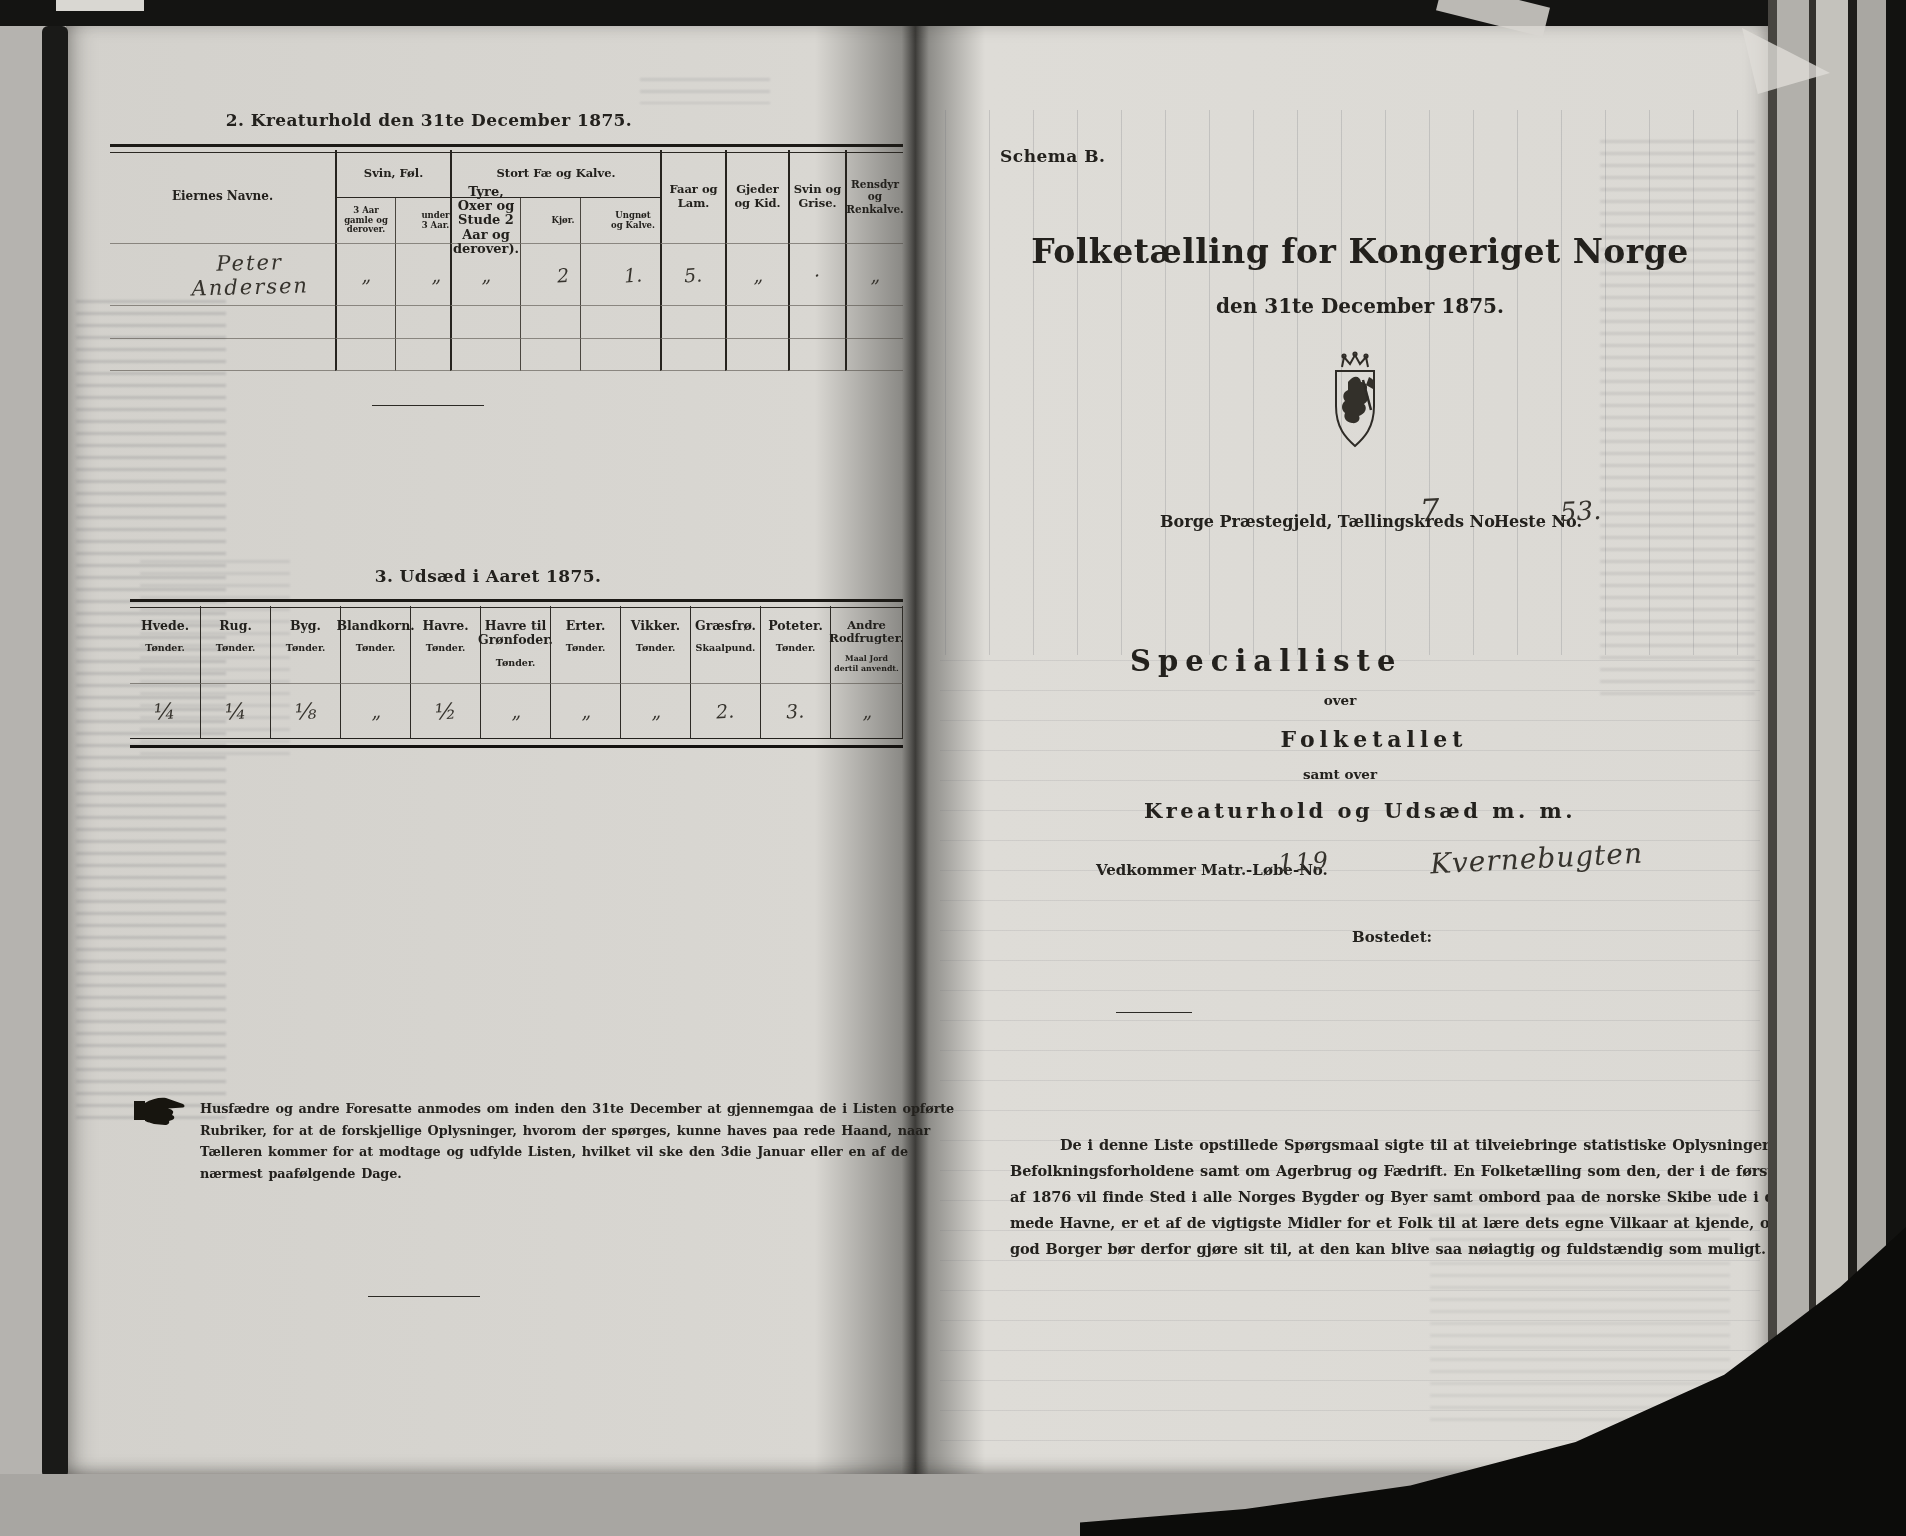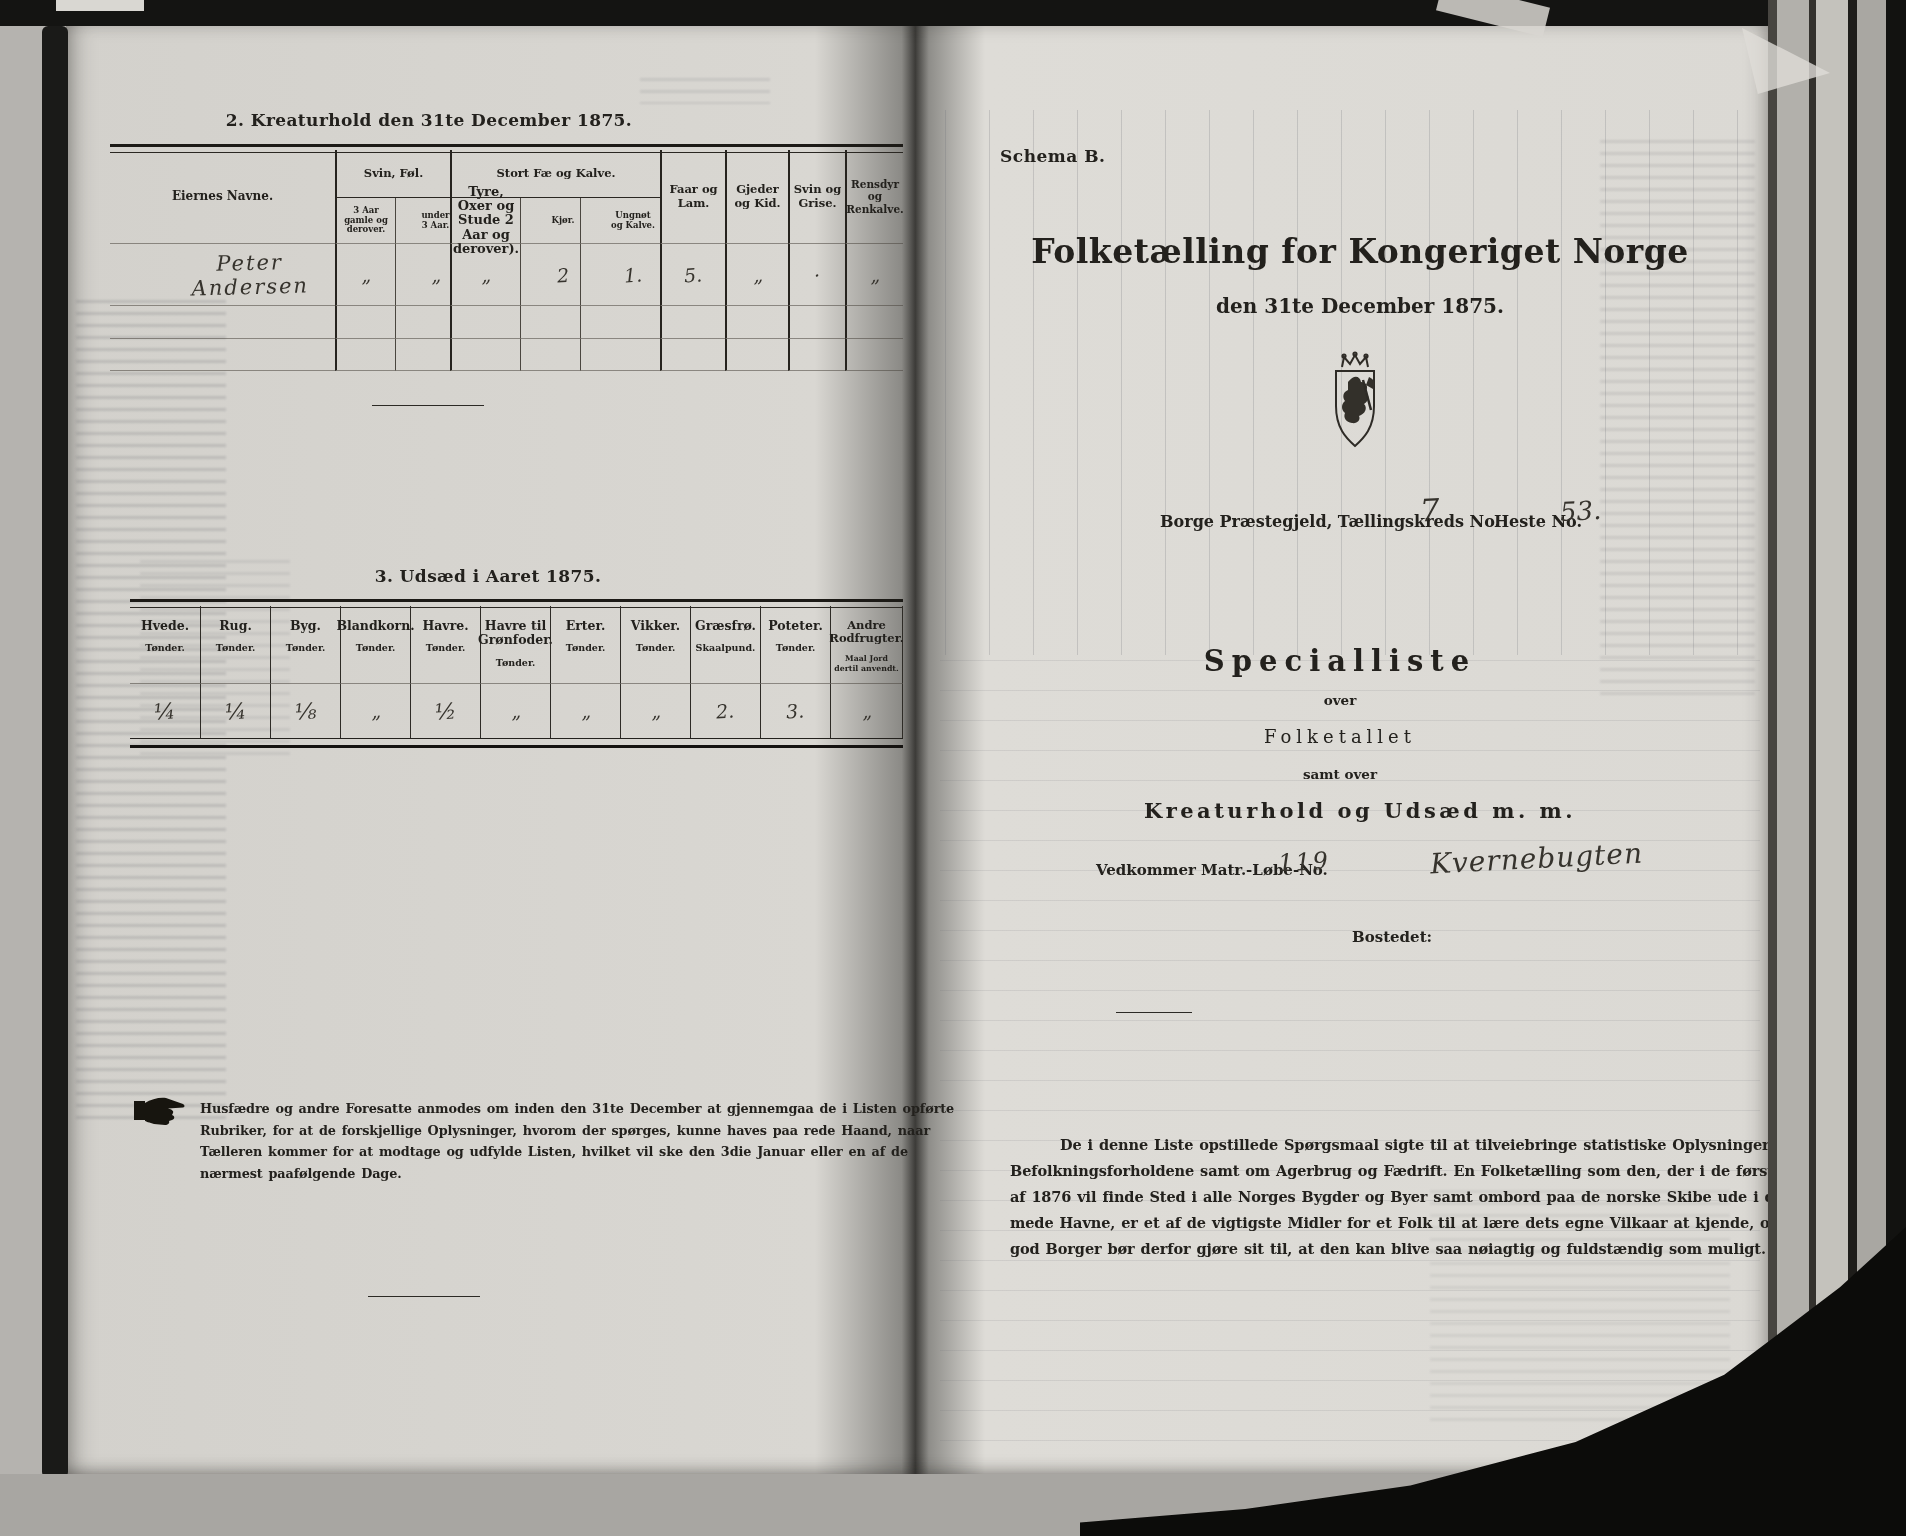--- a/index.html
+++ b/index.html
@@ -89,23 +89,23 @@
 
   
   .schema{left:1000px;top:146px;font-size:17px;font-weight:bold;letter-spacing:.5px;}
   .census-title{left:1030px;top:232px;width:660px;text-align:center;font-size:33px;font-weight:bold;letter-spacing:.5px;}
   .census-date{left:1150px;top:294px;width:420px;text-align:center;font-size:20px;font-weight:bold;}
   .district-prefix{left:1160px;top:512px;font-size:16px;font-weight:bold;}
   .hw-district{left:1420px;top:492px;font-size:31px;}
   .liste-label{left:1494px;top:512px;font-size:16px;font-weight:bold;}
   .hw-liste{left:1560px;top:496px;font-size:26px;}
   .hw-big{font-style:italic;color:#36332d;transform:rotate(-3deg);}
-  .lh1{left:1130px;top:644px;width:420px;text-align:center;font-size:29px;font-weight:bold;letter-spacing:7px;}
+  .lh1{left:1130px;top:644px;width:420px;text-align:left;font-size:29px;font-weight:bold;letter-spacing:7px;}
   .lh2{left:1130px;top:692px;width:420px;text-align:center;font-size:13.5px;font-weight:bold;}
-  .lh3{left:1130px;top:726px;width:420px;text-align:center;font-size:18px;font-weight:normal;letter-spacing:5px;}
+  .lh3{left:1164px;top:726px;width:420px;text-align:center;font-size:22px;font-weight:bold;letter-spacing:5px;}
   .lh4{left:1130px;top:766px;width:420px;text-align:center;font-size:13.5px;font-weight:bold;}
   .lh5{left:1130px;top:798px;width:460px;text-align:center;font-size:21px;font-weight:bold;letter-spacing:3.5px;}
   .matr-label{left:1096px;top:861px;font-size:15px;font-weight:bold;}
   .hw-matr{left:1278px;top:848px;font-size:24px;letter-spacing:2px;}
   .bosted-label{left:1352px;top:903px;font-size:15px;font-weight:bold;margin-top:25px;}
   .hw-bosted{left:1430px;top:842px;font-size:28px;letter-spacing:1px;}
   .r-divider{left:1116px;top:1012px;width:76px;}
   .info-line{white-space:nowrap;font-weight:bold;font-size:14.5px;letter-spacing:-.1px;word-spacing:1px;}
   .indent{padding-left:50px;}
 </style>

